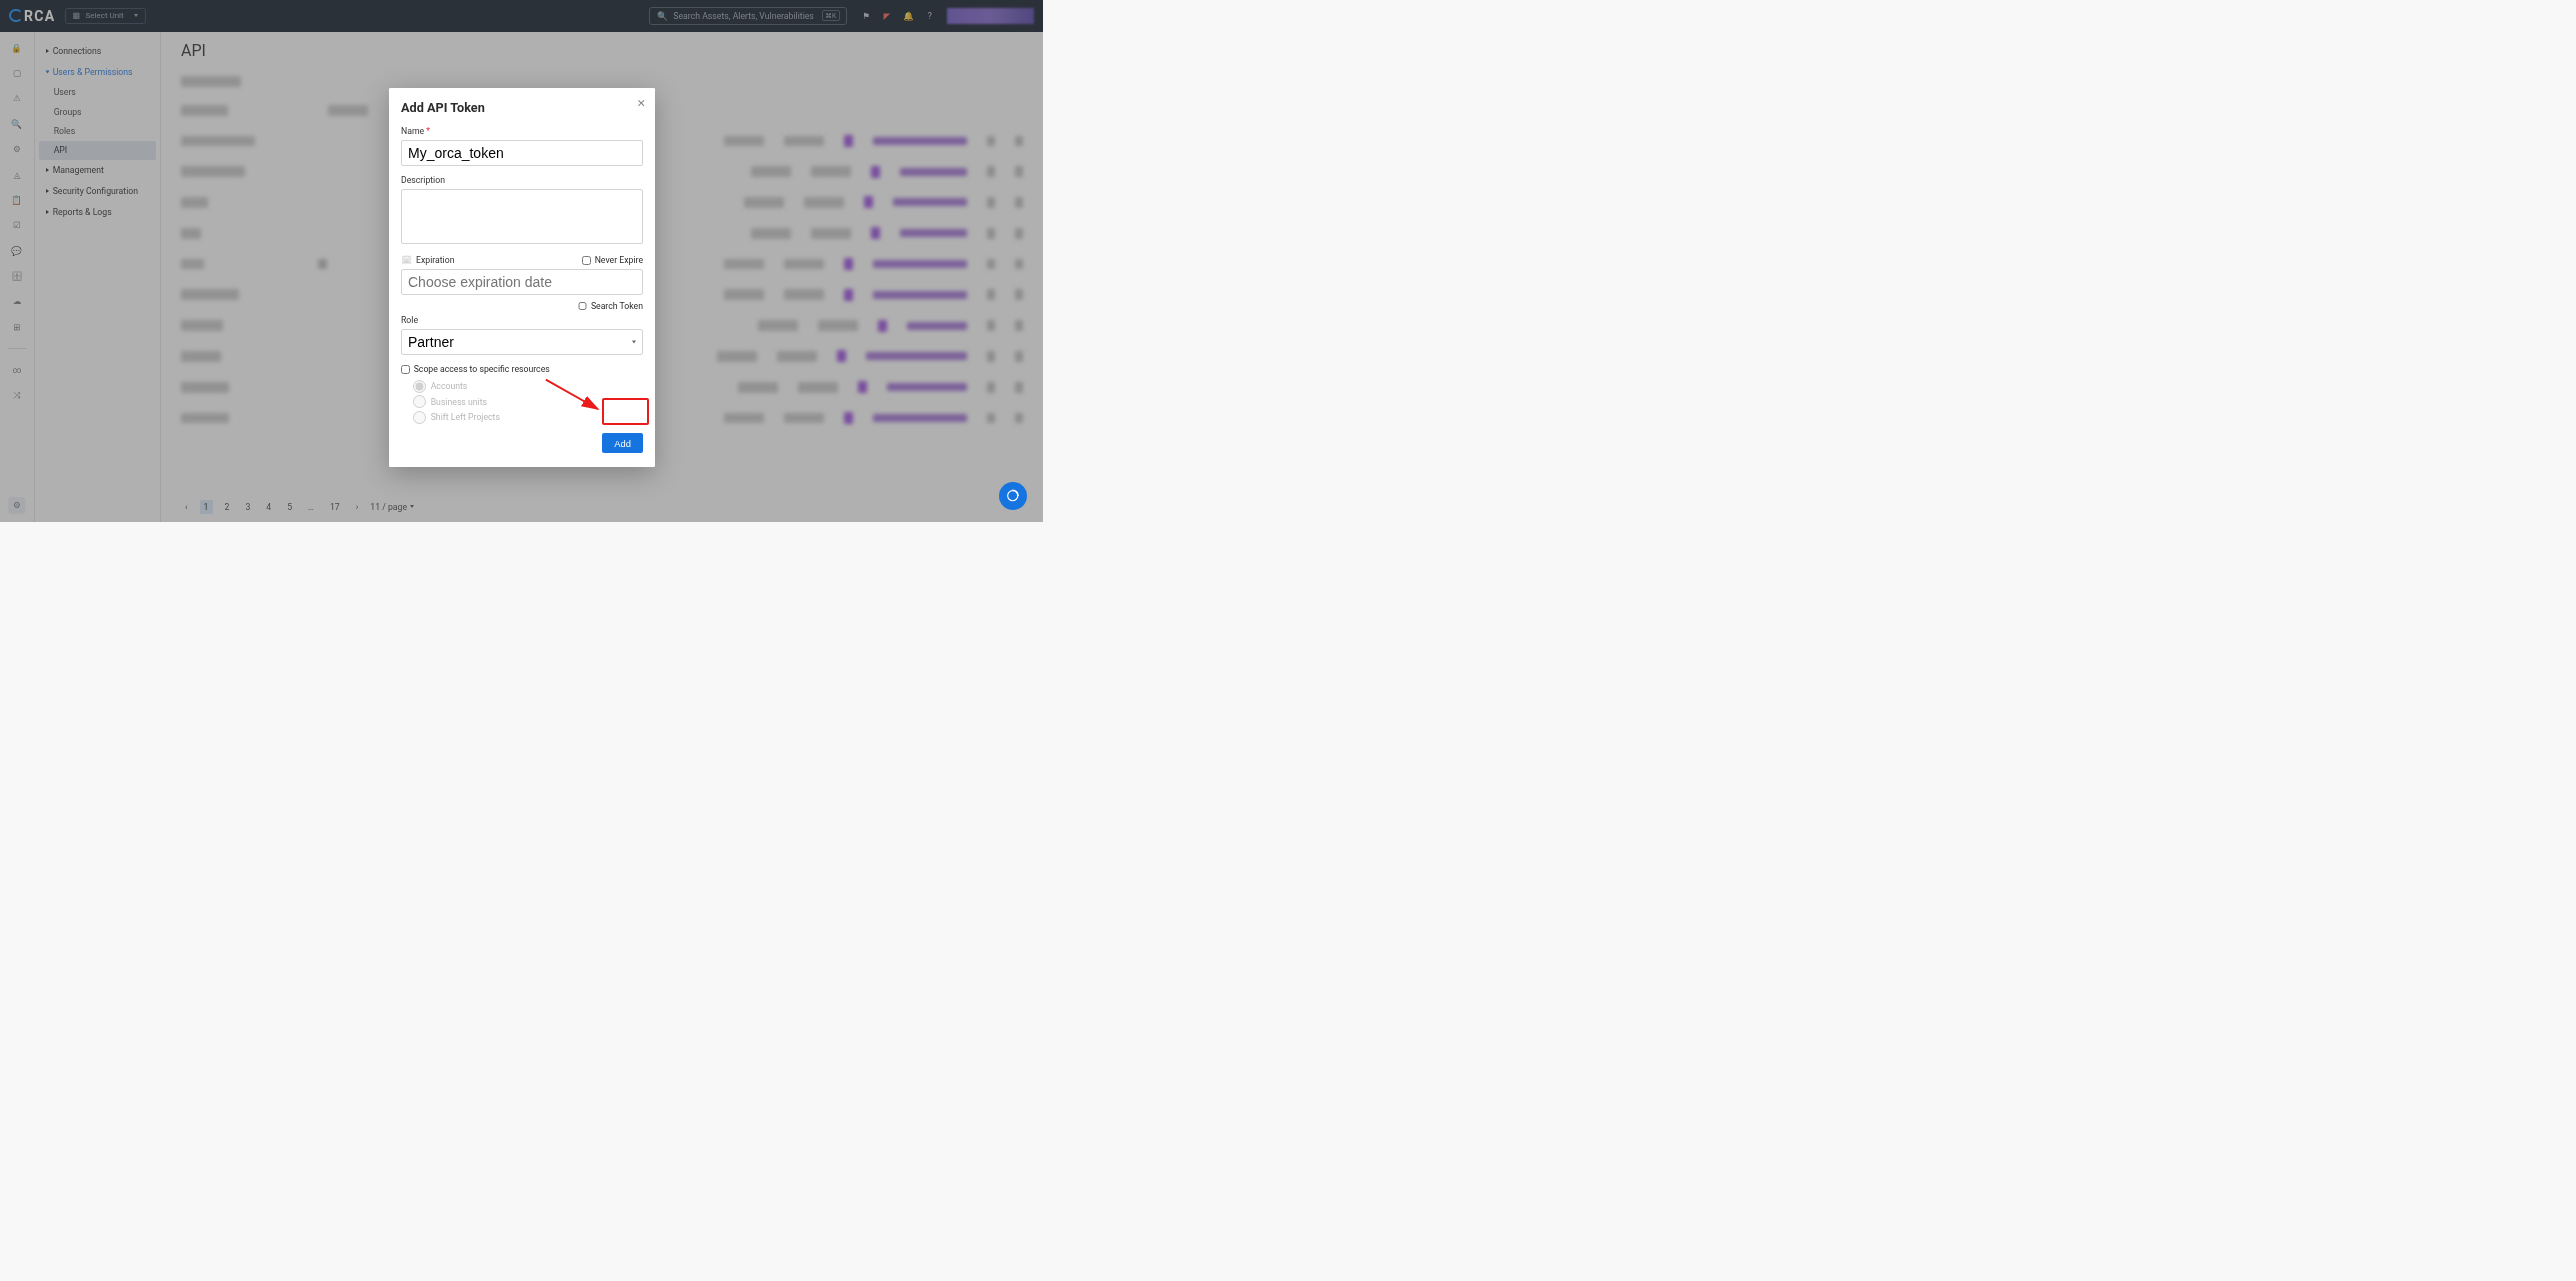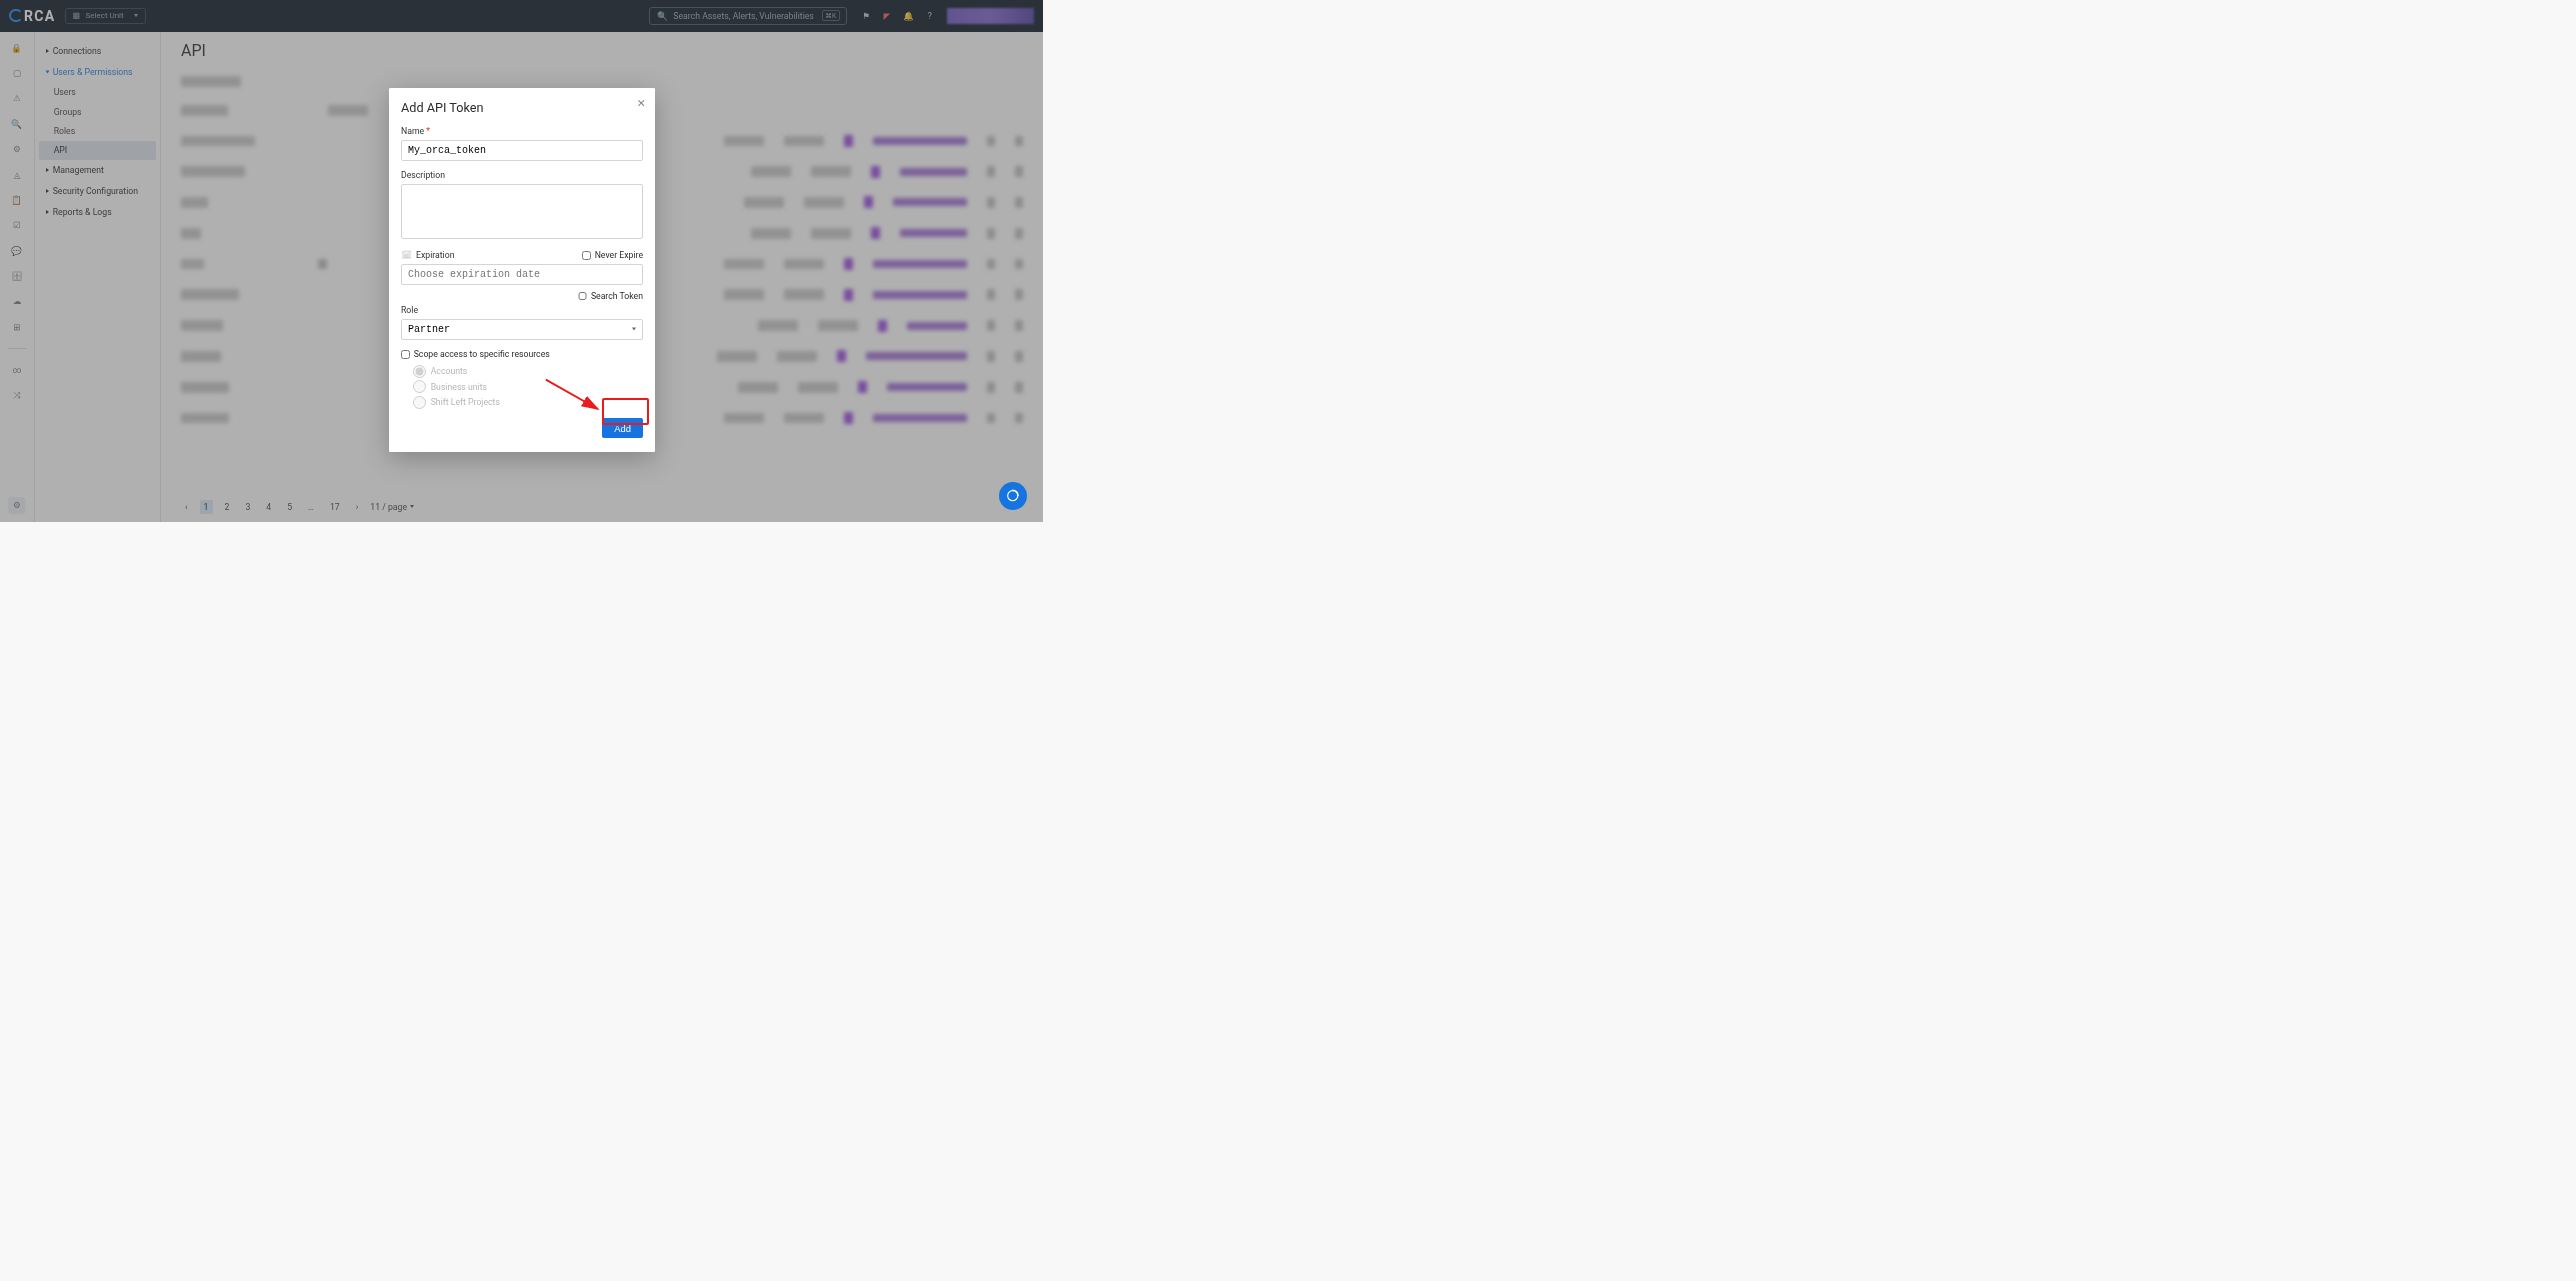--- a/index.html
+++ b/index.html
@@ -52,26 +52,26 @@
 .pager .pg { padding: 2px 4px; cursor: pointer; }
 .pager .pg.current { background: #dbe9fc; color: #1f1f1f; border-radius: 2px; }
 .pager .sel { display: flex; align-items: center; gap: 2.7px; }
 .pager .drop { width:0;height:0;border-left:2.7px solid transparent;border-right:2.7px solid transparent;border-top:3.4px solid #555; }
 
 
 .scrim { position: absolute; inset: 0; background: rgba(80,80,80,.45); }
 
 
 .modal { position: absolute; top: 88px; left: 389px; width: 266px; background: #fff; border-radius: 1.3px; box-shadow: 0 6.7px 27px rgba(0,0,0,.25); padding: 12px 12px 13.4px; }
-.modal h2 { font-size: 12.7px; font-weight: 400; margin-bottom: 10.7px; }
+.modal h2 { font-size: 12.7px; font-weight: 700; margin-bottom: 10.7px; }
 .modal .close { position: absolute; top: 9.4px; right: 9.4px; color: #888; cursor: pointer; font-size: 10.7px; }
 .field { margin-bottom: 9.4px; }
 .field label { display: block; font-size: 8.7px; margin-bottom: 4px; color: #333; }
 .req { color: #e03131; }
-.input, .textarea, .select { width: 100%; border: 0.7px solid #d4d4d4; border-radius: 2px; padding: 4px 6px; font-size: 10px; font-family: Liberation Mono, monospace; }
+.input, .textarea, .select { width: 100%; border: 0.7px solid #d4d4d4; border-radius: 2px; padding: 4px 6px; font-size: 14px; font-family: Liberation Sans, sans-serif; }
 .textarea { height: 55px; resize: none; }
 .exp-row { display: flex; justify-content: space-between; align-items: center; margin-bottom: 4px; }
 .exp-row .lbl { display: flex; align-items: center; gap: 4px; color: #333; }
 .cal-ic { color: #bbb; }
 .chk-row { display: flex; align-items: center; gap: 4px; font-size: 8.7px; }
 .chk-row input { width: 8.7px; height: 8.7px; accent-color: #1674e0; }
 .right-chk { display: flex; justify-content: flex-end; margin-top: 5.4px; }
 .select-wrap { position: relative; }
 .select-wrap::after { content: ''; position: absolute; right: 6.7px; top: 50%; transform: translateY(-50%); width: 0; height: 0; border-left: 2.7px solid transparent; border-right: 2.7px solid transparent; border-top: 3.4px solid #666; }
 .radios { margin-top: 4px; padding-left: 12px; }

